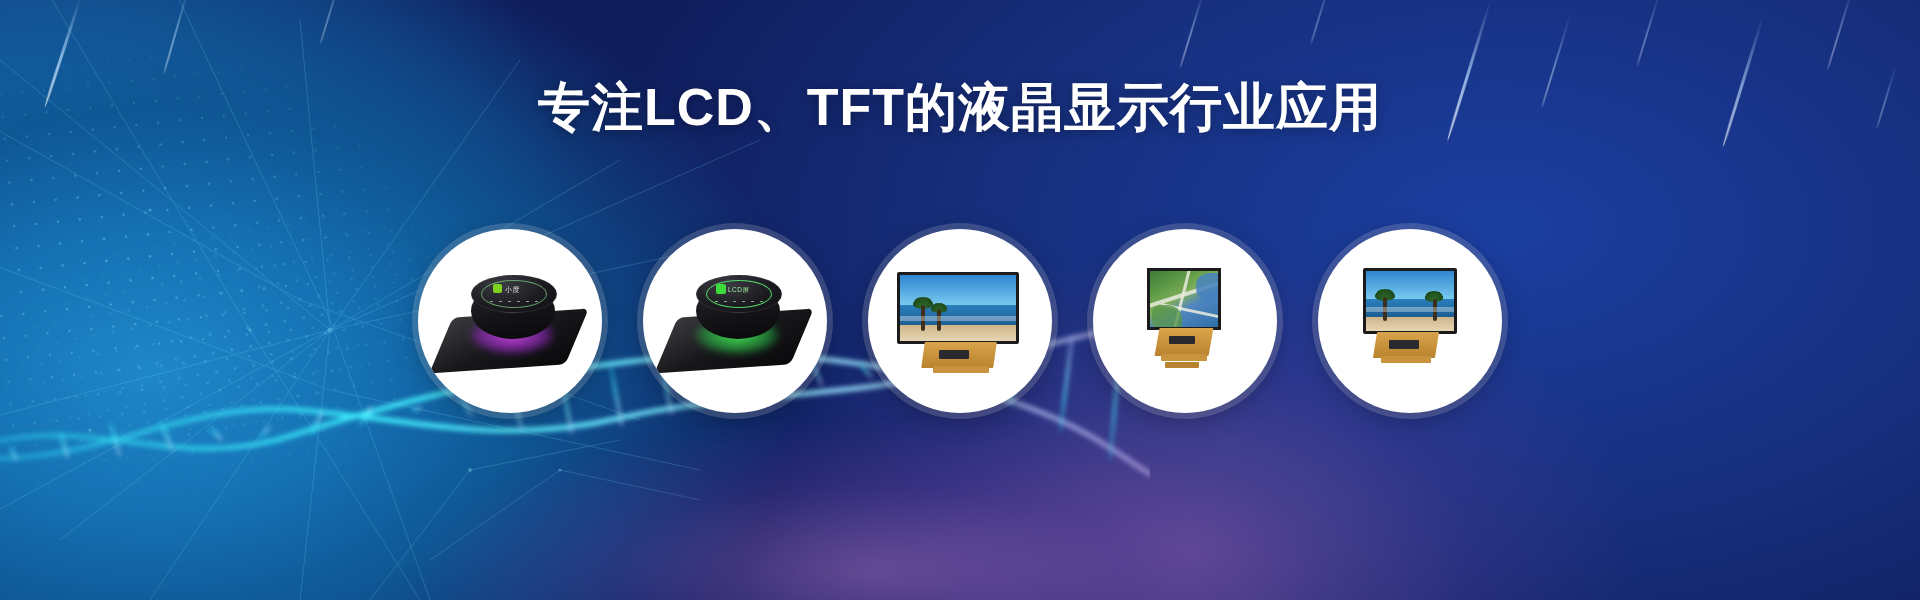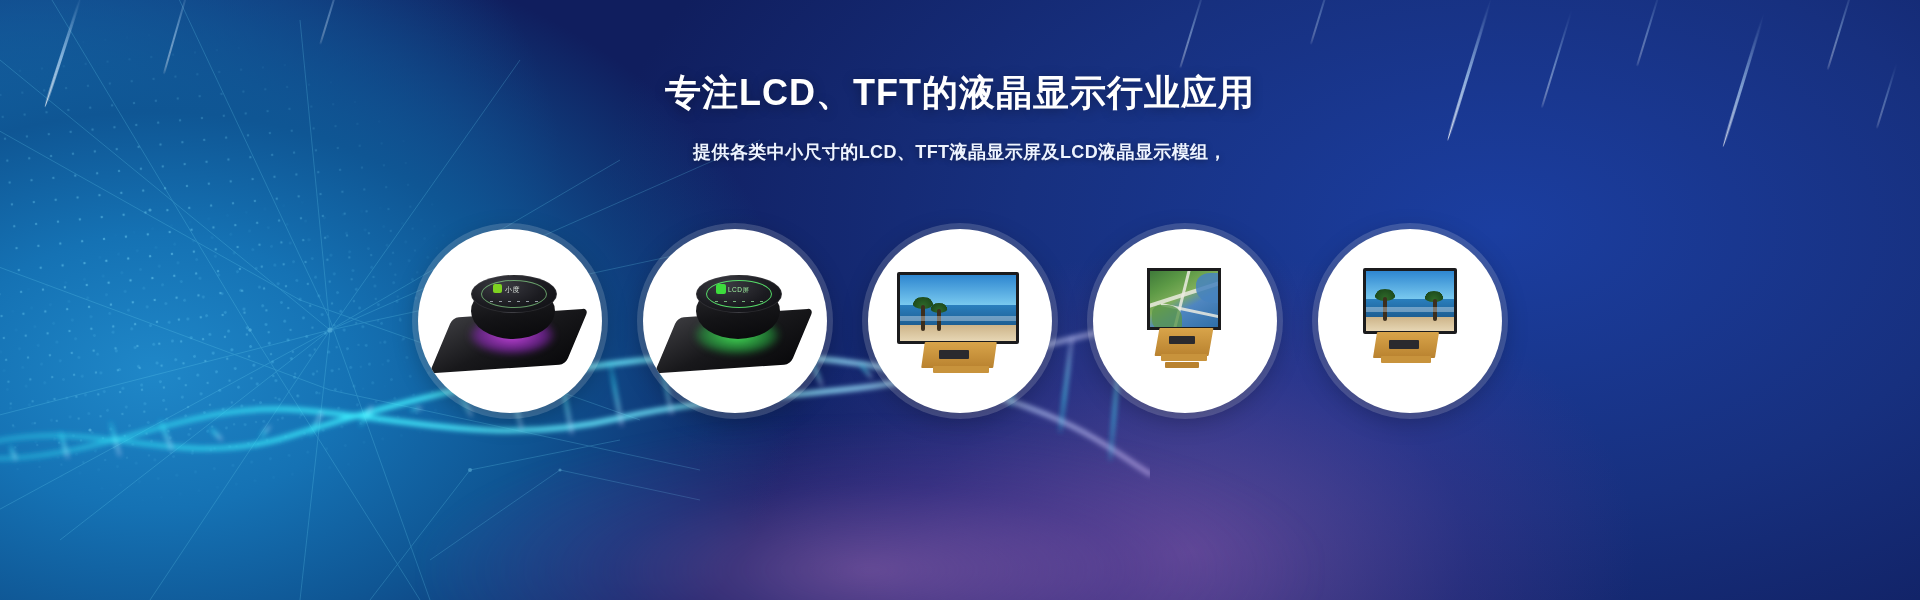--- a/index.html
+++ b/index.html
@@ -39,22 +39,22 @@
   
   .helix{position:absolute;left:-30px;bottom:40px;width:1180px;height:300px;pointer-events:none;}
 
   
   .glowbottom{position:absolute;left:420px;bottom:-120px;width:900px;height:300px;
     background:radial-gradient(ellipse at center, rgba(186,120,200,.45) 0%, rgba(120,70,170,.22) 40%, rgba(30,30,90,0) 72%);
     filter:blur(6px);pointer-events:none;}
 
   
   .textwrap{position:absolute;left:0;top:62px;width:1920px;text-align:center;z-index:6;}
-  .headline{font-size:36px;font-weight:bold;color:#ffffff;letter-spacing:1px;line-height:1.15;
-    text-shadow:0 2px 12px rgba(0,0,0,.35);margin:10px;}
+  .headline{font-size:52px;font-weight:bold;color:#ffffff;letter-spacing:1px;line-height:1.15;
+    text-shadow:0 2px 12px rgba(0,0,0,.35);margin:16px;}
   .sub{margin:0;color:#eef4ff;font-size:18px;line-height:1.95;font-weight:bold;letter-spacing:.4px;
     text-shadow:0 1px 6px rgba(0,0,0,.4);}
   .sub1{margin-top:22px;}
 
   
   .circles{position:absolute;left:0;top:228px;width:1920px;height:186px;z-index:7;
     display:flex;justify-content:center;align-items:center;gap:41px;}
   .circle{width:184px;height:184px;border-radius:50%;background:#ffffff;
     box-shadow:0 0 0 6px rgba(255,255,255,.16), 0 6px 26px rgba(0,0,0,.30);
     display:flex;align-items:center;justify-content:center;position:relative;overflow:hidden;}
@@ -186,21 +186,20 @@
       <line x1="1040" y1="146" x2="1052" y2="88"></line>
         <line x1="1090" y1="172" x2="1102" y2="78"></line>
       <line x1="1140" y1="200" x2="1152" y2="68"></line>
     </g>
   </svg>
 
   <div class="glowbottom"></div>
 
   <div class="textwrap">
     <h1 class="headline">专注LCD、TFT的液晶显示行业应用</h1>
-    <p class="sub sub1">提供各类中小尺寸的LCD、TFT液晶显示屏及LCD液晶显示模组，</p>
   </div>
 
   <div class="circles">
 
     <div class="circle">
       <div class="puck-wrap">
         <div class="puck-base" style="background:linear-gradient(150deg,#3a3a3e 0%,#18181b 50%,#09090b 100%);"></div>
         <div class="puck-ring" style="background:radial-gradient(ellipse at 50% 50%, rgba(205,70,230,.95) 0%, rgba(150,40,200,.55) 55%, rgba(120,20,170,0) 75%);"></div>
         <div class="puck-body"></div>
         <div class="puck-top"></div>

